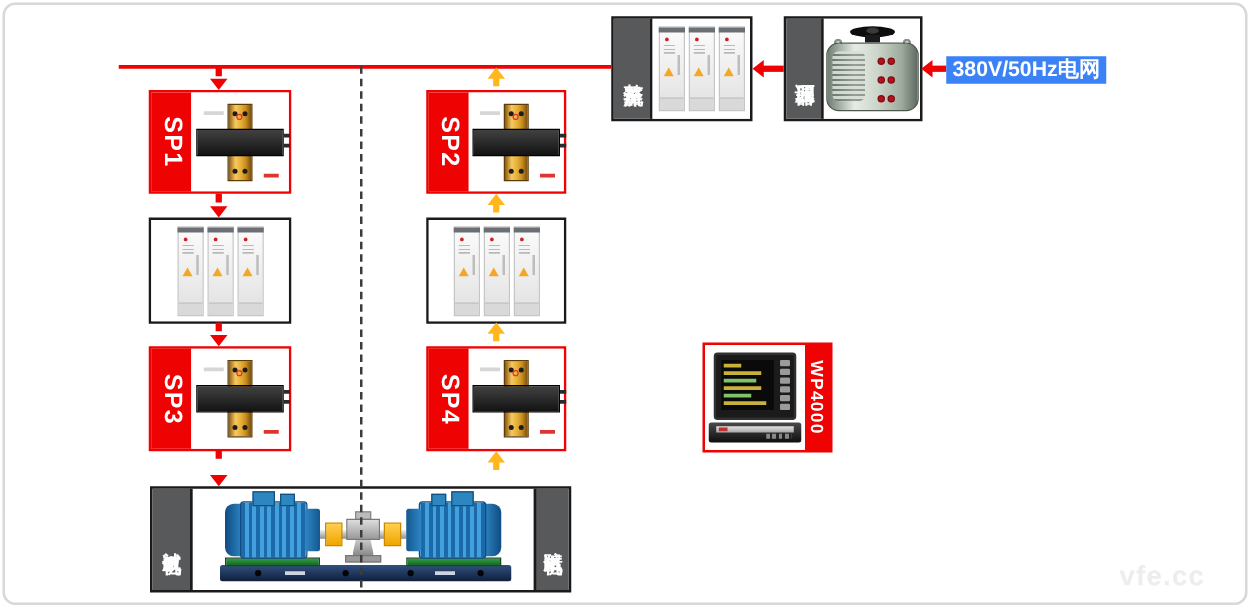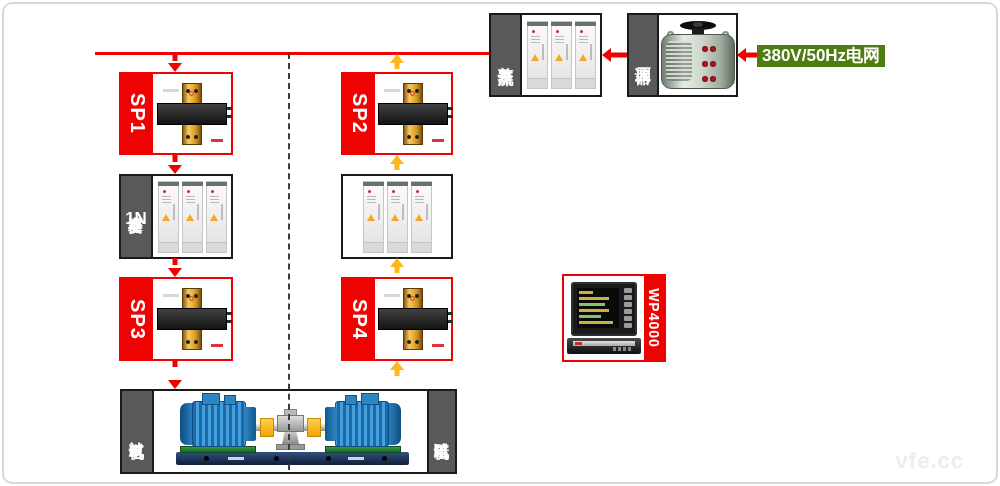--- a/index.html
+++ b/index.html
@@ -116,21 +116,21 @@
   .shaft { position:absolute; left:102px; width:69px; top:33px; height:7px; background:linear-gradient(#f0f0f0,#8f8f8f); }
   .cpl { position:absolute; top:27px; width:14px; height:19px; background:linear-gradient(#ffcf4d,#f0a500); border:1px solid #c78900; }
   .tq  { position:absolute; left:123px; top:24px; width:27px; height:17px; background:linear-gradient(#ddd,#999); border:1px solid #777; }
   .tq-top { position:absolute; left:130px; top:18px; width:13px; height:7px; background:#bbb; border:1px solid #888; }
   .tq-ped { position:absolute; left:128px; top:41px; width:17px; height:12px;
             background:linear-gradient(#c9c9c9,#8a8a8a); clip-path:polygon(15% 0,85% 0,100% 100%,0 100%); }
   .tq-base { position:absolute; left:122px; top:53px; width:29px; height:6px; background:#9a9a9a; border:1px solid #777; }
 
   
   .gridlabel { position:absolute; left:757px; top:45px; height:22px; padding:0 5px;
-               background:#4d7c0f; color:#fff; font-weight:bold; font-size:17px; line-height:22px; z-index:4; }
+               background:#3b82f6; color:#fff; font-weight:bold; font-size:17px; line-height:22px; z-index:4; }
   .watermark { position:absolute; right:36px; bottom:12px; font-size:22px; font-weight:bold;
                color:#ededed; letter-spacing:1px; text-shadow:0 1px 0 #fafafa; z-index:1; }
 </style>
 </head>
 <body>
 
 <div class="stage">
   <div class="frame"></div>
 
   <div class="busline"></div>
@@ -215,24 +215,20 @@
           <i class="brand"></i>
           <i class="ring"></i>
           <i class="tag"></i>
         <i class="con" style="top:24px"></i>
           <i class="con" style="top:32px"></i>
       </div>
     </div>
   </div>
 
   <div class="node blackline" style="left:119px;top:174px;width:114px;height:85px">
-    <div class="side grayfill" style="width:32px;border-right:2px solid #1a1a1a;gap:2px">
-      <span class="v-cjk" style="font-size:15px">逆变器</span>
-      <span style="font-size:17px">1N</span>
-    </div>
     <div class="content">
       <div class="cabrow">
         <div class="cab">
             <i class="cap"></i>
             <i class="dot"></i>
             <i class="txt"></i>
             <i class="warn"></i>
             <i class="handle"></i>
             <i class="foot"></i>
           </div>

